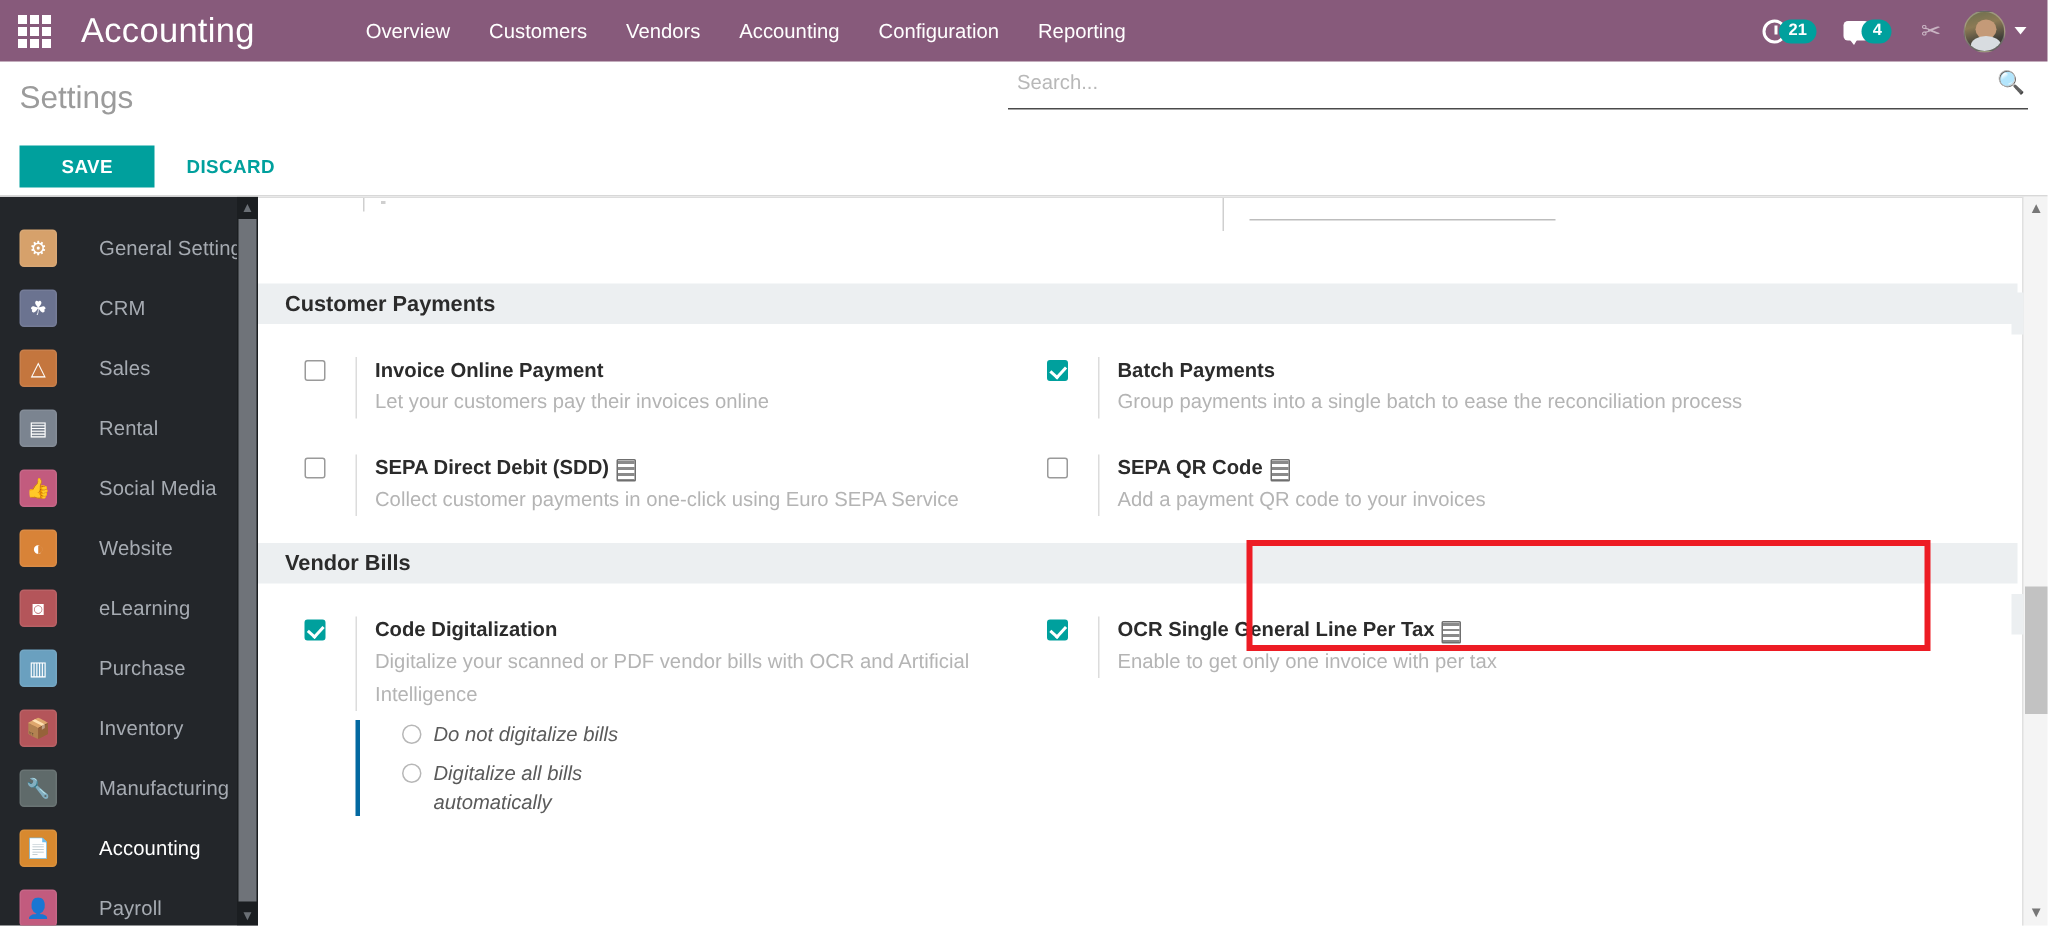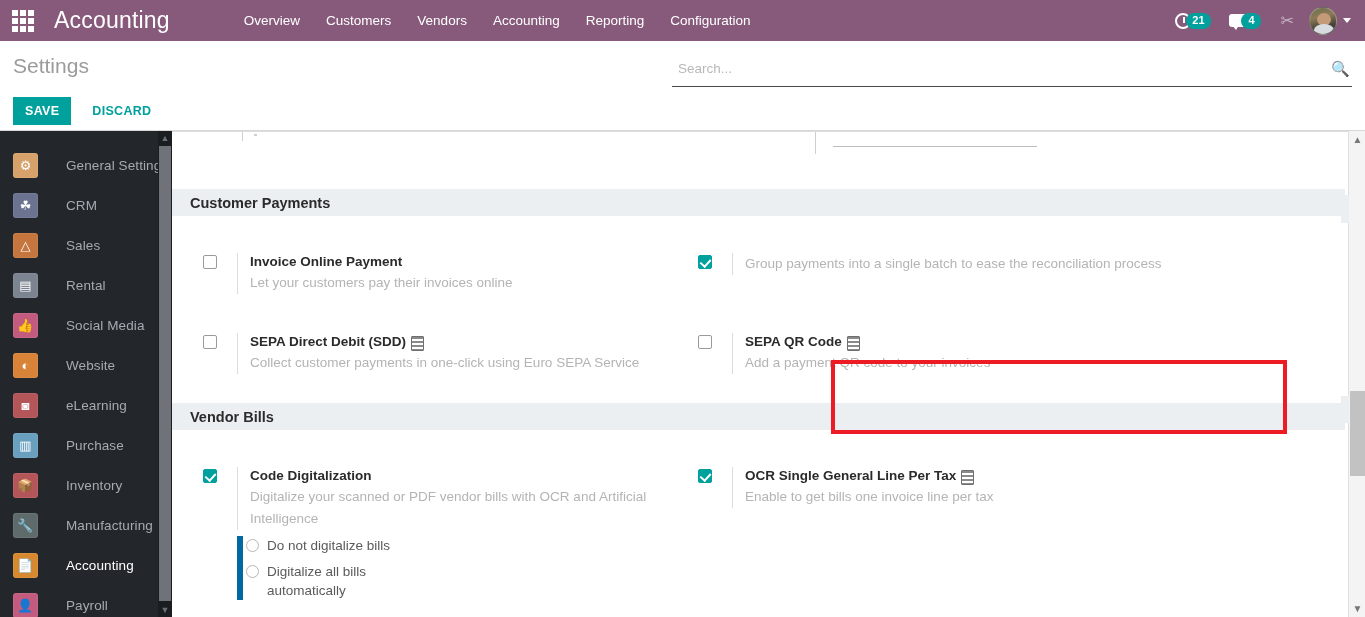--- a/index.html
+++ b/index.html
@@ -125,31 +125,31 @@
     z-index: 30;
   }
   #page-title {
     position: absolute; left: 13px; top: 13px;
     font-size: 21px; color: #9b9b9b; font-weight: 400;
   }
   #btn-row { position: absolute; left: 13px; top: 56px; display: flex; align-items: center; }
   #save-btn {
     background: #00A09D; color: #ffffff;
     font-size: 12.5px; font-weight: bold;
-    padding: 7px 12px; border: none; cursor: pointer;
+    padding: 7px 28px; border: none; cursor: pointer;
     letter-spacing: .3px;
   }
   #discard-btn {
     background: transparent; color: #00A09D;
     font-size: 12.5px; font-weight: bold;
     padding: 7px 13px; border: none; cursor: pointer;
     margin-left: 8px; letter-spacing: .3px;
   }
   #searchbar {
-    position: absolute; left: 672px; top: 14px;
+    position: absolute; left: 672px; top: 0;
     width: 680px; height: 32px;
     border-bottom: 1px solid #4a4a4a;
     display: flex; align-items: center;
   }
   #search-input {
     flex: 1; border: none; outline: none;
     font-size: 13.5px; color: #333;
     font-family: "Liberation Sans", sans-serif;
     background: transparent; padding: 0 2px 5px 6px;
   }
@@ -239,21 +239,20 @@
     height: 27px;
     display: flex; align-items: center;
     padding-left: 18px;
     font-size: 14.5px; font-weight: bold; color: #2b2b2b;
     width: 1173px;
   }
 
   .setting-grid {
     display: flex;
     padding: 16px 0 4px 0;
-    margin-top: 15px;
   }
   .setting-col { width: 484px; }
   .setting-col.left  { margin-left: 24px; }
   .setting-col.right { margin-left: 11px; }
 
   .setting-row {
     display: flex; align-items: flex-start;
     padding: 6px 0 14px 0;
     position: relative;
   }
@@ -297,21 +296,21 @@
   }
   .ent-icon {
     display: inline-block; width: 13px; height: 15px;
     background:
       repeating-linear-gradient(to bottom, #8a8a8a 0 2px, #ffffff 2px 4px);
     border: 1px solid #6f6f6f; border-radius: 1px;
     position: relative; top: 2px;
   }
 
   
-  .radio-group { margin: 2px 0 0 41px; padding-left: 3px; border-left: 6px solid #0369a1; }
+  .radio-group { margin: 2px 0 0 41px; padding-left: 28px; border-left: 3px solid #0369a1; font-style: italic; }
   .radio-row {
     display: flex; align-items: flex-start;
     margin-bottom: 7px; cursor: pointer;
   }
   .radio {
     width: 13px; height: 13px; border-radius: 50%;
     border: 1px solid #b7b7b7; background: #ffffff;
     margin-right: 8px; margin-top: 3px; flex: 0 0 13px;
     position: relative;
   }
@@ -380,22 +379,22 @@
     </span>
   </div>
 
   <div id="brand">Accounting</div>
 
   <div id="menu-items">
     <div class="menu-item">Overview</div>
     <div class="menu-item">Customers</div>
     <div class="menu-item">Vendors</div>
     <div class="menu-item">Accounting</div>
+    <div class="menu-item">Configuration</div>
     <div class="menu-item">Reporting</div>
-    <div class="menu-item">Configuration</div>
   </div>
 
   <div id="topbar-right">
 
     <div class="sysbtn">
       <span class="clock-glyph"></span>
       <span class="counter">21</span>
     </div>
 
     <div class="sysbtn">
@@ -511,20 +510,23 @@
           </div>
         </div>
       </div>
 
       <div class="setting-col right">
         <div class="setting-row">
           <div class="cb-cell">
             <span class="cbox checked"></span>
           </div>
           <div class="txt-cell">
+            <div class="s-title">
+              <span>Batch Payments</span>
+            </div>
             <div class="s-desc">Group payments into a single batch to ease the reconciliation process</div>
           </div>
         </div>
       </div>
     </div>
 
     <div class="setting-grid" style="padding-top:0;">
       <div class="setting-col left">
         <div class="setting-row">
           <div class="cb-cell">
@@ -549,21 +551,21 @@
             <div class="s-title">
               <span>SEPA QR Code</span>
               <span class="ent-icon"></span>
             </div>
             <div class="s-desc">Add a payment QR code to your invoices</div>
           </div>
         </div>
       </div>
     </div>
 
-    <div class="section-head" style="margin-top:11px;">Vendor Bills</div>
+    <div class="section-head" style="">Vendor Bills</div>
 
     <div class="setting-grid">
       <div class="setting-col left">
         <div class="setting-row" style="padding-bottom:4px;">
           <div class="cb-cell">
             <span class="cbox checked"></span>
           </div>
           <div class="txt-cell">
             <div class="s-title">
               <span>Code Digitalization</span>
@@ -590,21 +592,21 @@
       <div class="setting-col right">
         <div class="setting-row">
           <div class="cb-cell">
             <span class="cbox checked"></span>
           </div>
           <div class="txt-cell">
             <div class="s-title">
               <span>OCR Single General Line Per Tax</span>
               <span class="ent-icon"></span>
             </div>
-            <div class="s-desc">Enable to get bills one invoice line per tax</div>
+            <div class="s-desc">Enable to get only one invoice with per tax</div>
           </div>
         </div>
       </div>
     </div>
 
   </div>
 
   <div id="highlight-box"></div>
 </div>
 

